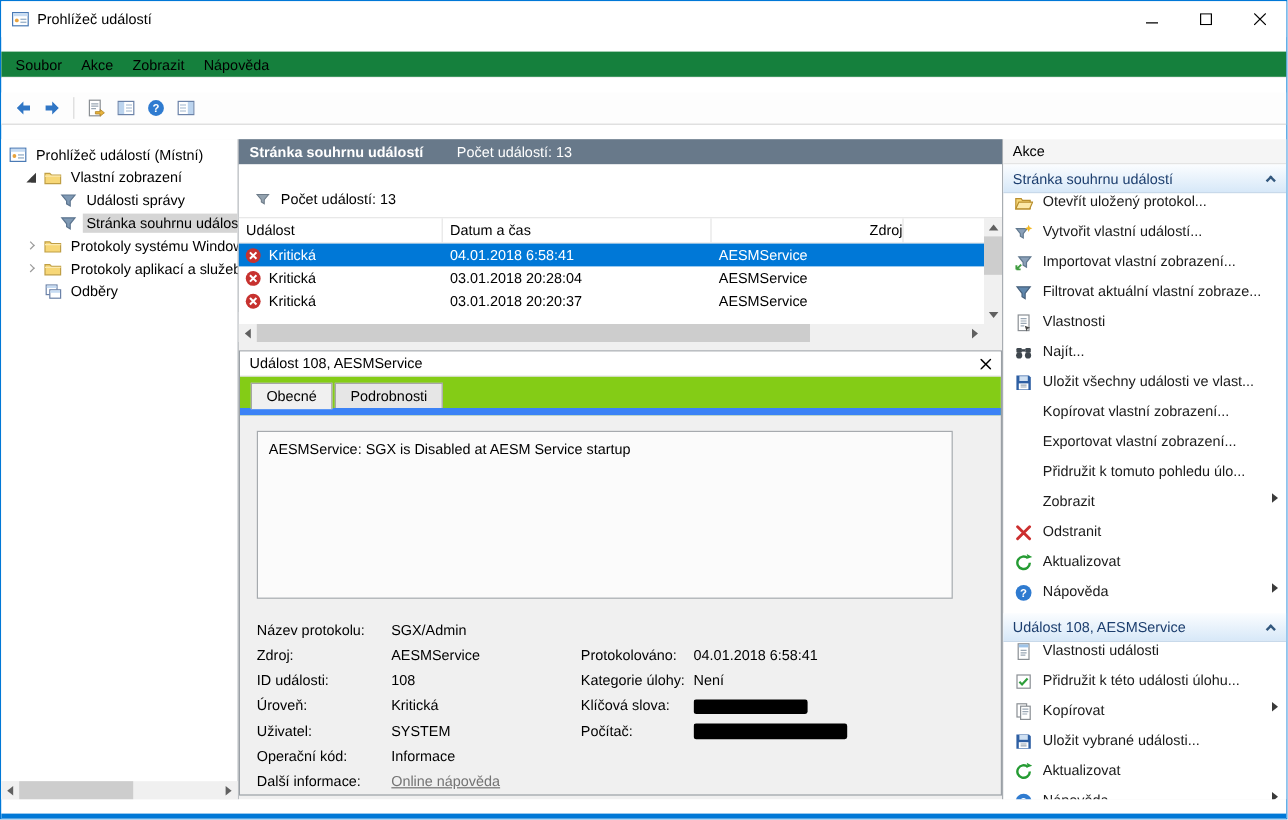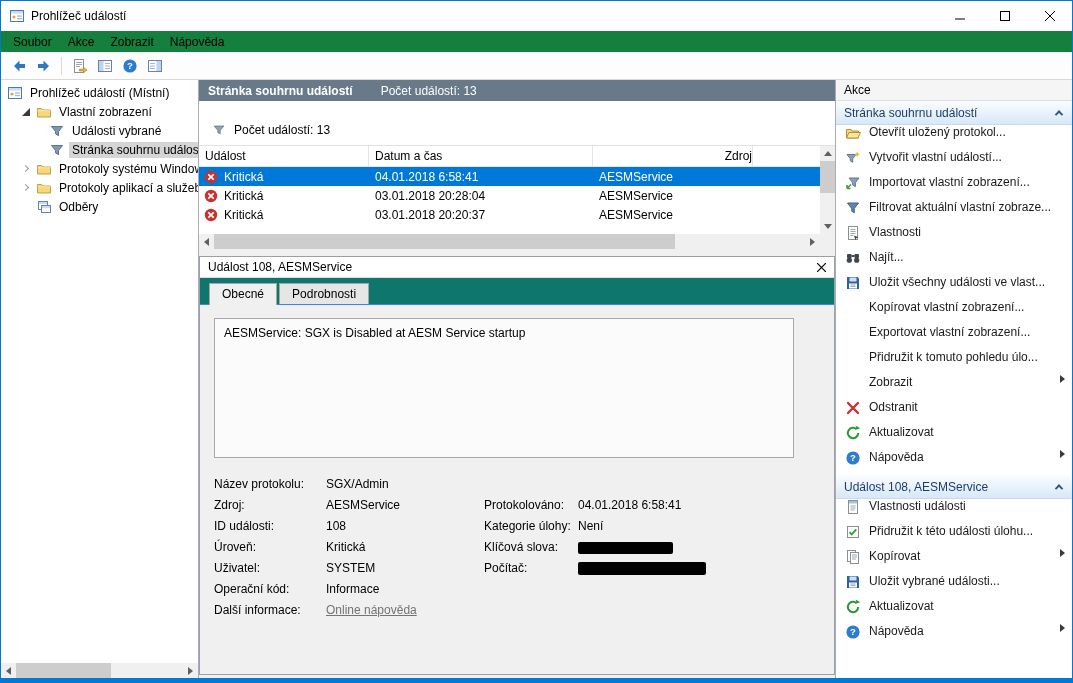--- a/index.html
+++ b/index.html
@@ -1,17 +1,17 @@
 <!DOCTYPE html>
 <html><head>
 <meta charset="utf-8">
 <style>
   * { margin:0; padding:0; box-sizing:border-box; }
   body { font-family:"Liberation Sans", sans-serif; font-size:12px; color:#000; background:#fff; }
-  .window { width:1073px; height:683px; border:1px solid #0078d7; display:flex; flex-direction:column; background:#fff; overflow:hidden; }
+  .window { width:1073px; height:683px; border:1px solid #0078d7; display:flex; flex-direction:column; background:#fff; overflow:hidden;gap:12px; }
 
   
   .titlebar { height:30px; display:flex; align-items:center; background:#fff; flex:none; }
   .app-icon { margin:0 6px 0 8px; width:16px; height:16px; flex:none; }
   .win-title { font-size:12px; }
   .controls { margin-left:auto; display:flex; height:100%; }
   .ctrl { width:45px; display:flex; align-items:center; justify-content:center; cursor:default; }
 
   
   .menubar { height:22px; display:flex; align-items:center; padding-left:4px; background:#15803d; flex:none; border-bottom:1px solid #f2f2f2; }
@@ -66,21 +66,21 @@
   .row .c-date { width:224px; padding-left:6px; flex:none; }
   .row .c-source { width:160px; padding-left:6px; flex:none; }
   .row.selected { background:#0078d7; color:#fff; }
   .list-filler { flex:1; background:#fff; }
   .splitter { height:7px; background:#f0f0f0; flex:none; }
 
   
   .detail { flex:1; margin-bottom:3px; border:1px solid #9aa0a6; background:#f0f0f0; display:flex; flex-direction:column; min-height:0; }
   .detail-header { height:21px; background:#fff; border-bottom:1px solid #dcdcdc; display:flex; align-items:center; padding:0 8px; flex:none; }
   .detail-close { margin-left:auto; display:flex; align-items:center; }
-  .tabstrip { padding:5px 0 0 9px; display:flex; border-bottom:1px solid #3b82f6; background:#0f766e; flex:none; }
+  .tabstrip { padding:5px 0 0 9px; display:flex; border-bottom:6px solid #3b82f6; background:#84cc16; flex:none; }
   .tab { padding:3px 12px; border:1px solid #a6a6a6; border-bottom:none; background:#e6e6e6; margin-right:2px; position:relative; }
   .tab.active { background:#f0f0f0; margin-bottom:-1px; padding-bottom:4px; z-index:2; }
   .detail-body { flex:1; padding:13px 14px 0 14px; overflow:hidden; }
   .message-box { height:140px; background:#fbfbfb; border:1px solid #a6aaae; padding:7px 9px; margin-right:26px; }
   .props { margin-top:16px; display:grid; grid-template-columns:112px 158px 94px 1fr; line-height:21px; }
   .prow { display:contents; }
   .pcell { white-space:nowrap; overflow:hidden; }
   .redaction { display:inline-block; width:95px; height:12px; background:#000; border-radius:2px; vertical-align:middle; }
   .redaction.wide { width:128px; height:13px; }
   .link { color:#737373; text-decoration:underline; cursor:pointer; }
@@ -210,21 +210,21 @@
           </span>
           <span class="tree-label">Vlastní zobrazení</span>
         </div>
 
         <div class="tree-item ind2">
           <span class="icon16">
             <svg width="16" height="16" viewBox="0 0 16 16">
                 <path d="M2.5 3.5 h11 L9.5 8.5 v4.2 l-3 -1.8 V8.5 Z" fill="#7f99b4" stroke="#5c748e"></path>
               </svg>
           </span>
-          <span class="tree-label">Události vybrané</span>
+          <span class="tree-label">Události správy</span>
         </div>
 
         <div class="tree-item ind2 sel">
           <span class="icon16">
             <svg width="16" height="16" viewBox="0 0 16 16">
                 <path d="M2.5 3.5 h11 L9.5 8.5 v4.2 l-3 -1.8 V8.5 Z" fill="#7f99b4" stroke="#5c748e"></path>
               </svg>
           </span>
           <span class="tree-label">Stránka souhrnu událostí</span>
         </div>

